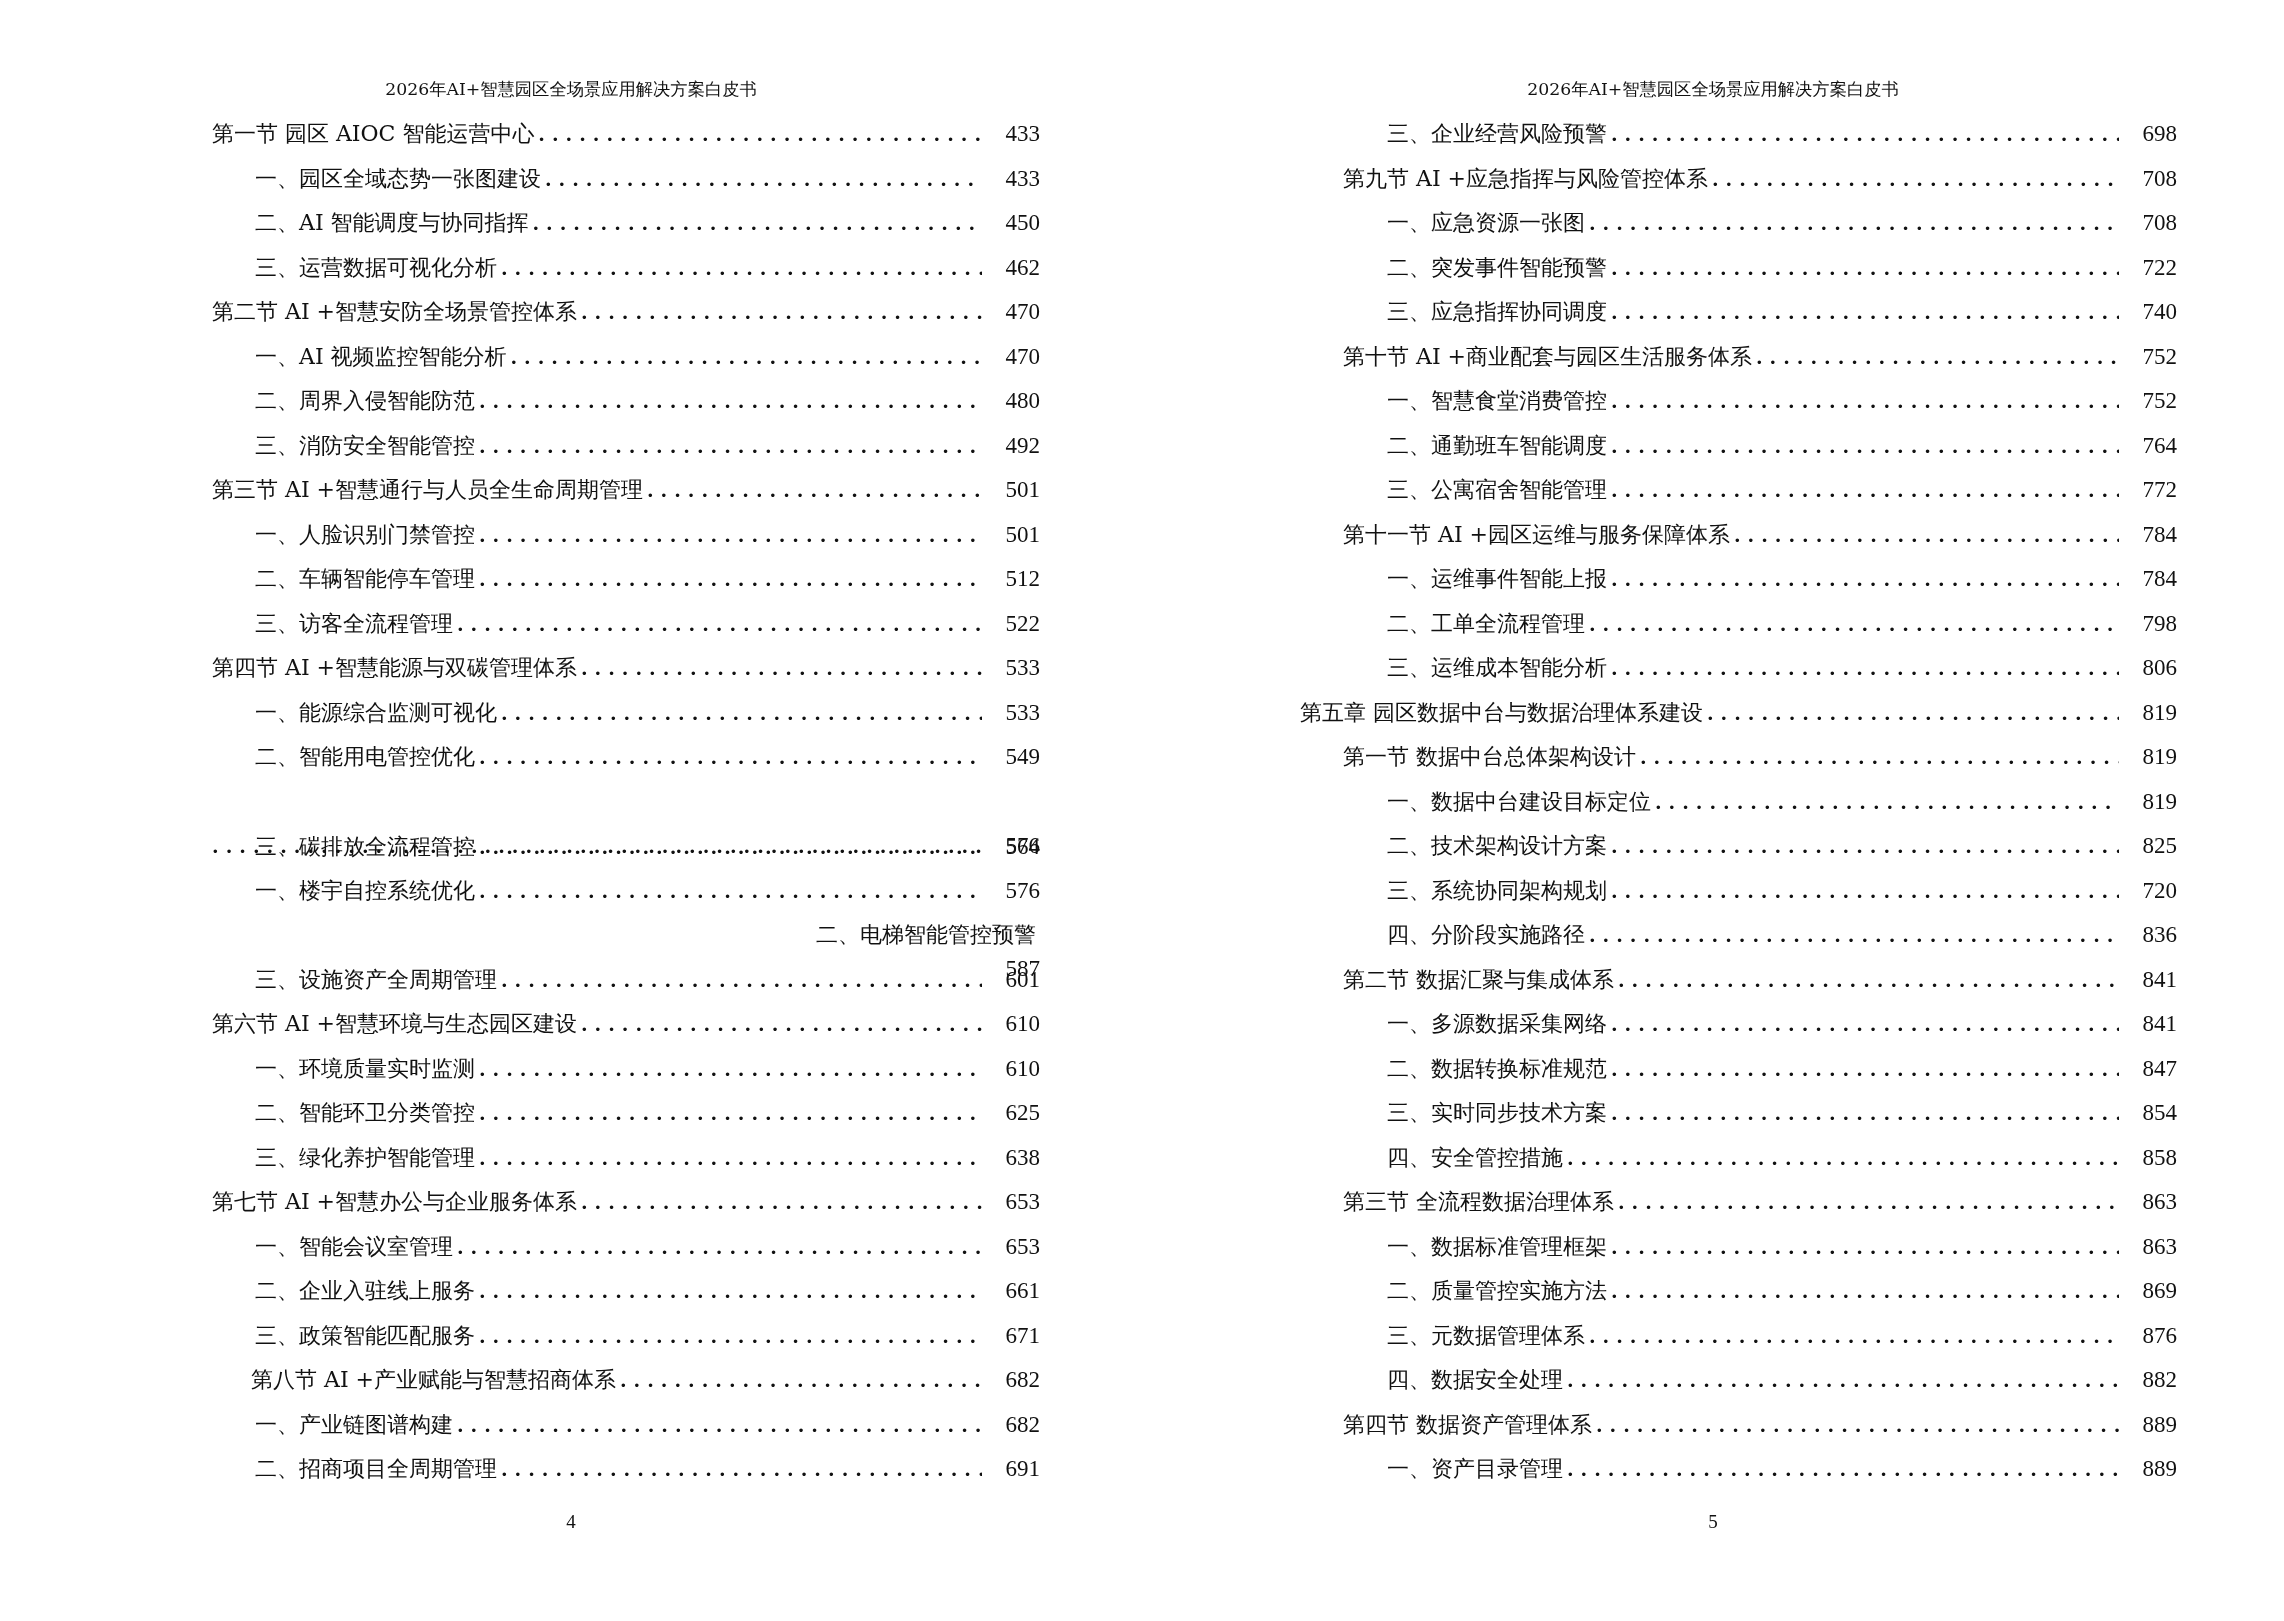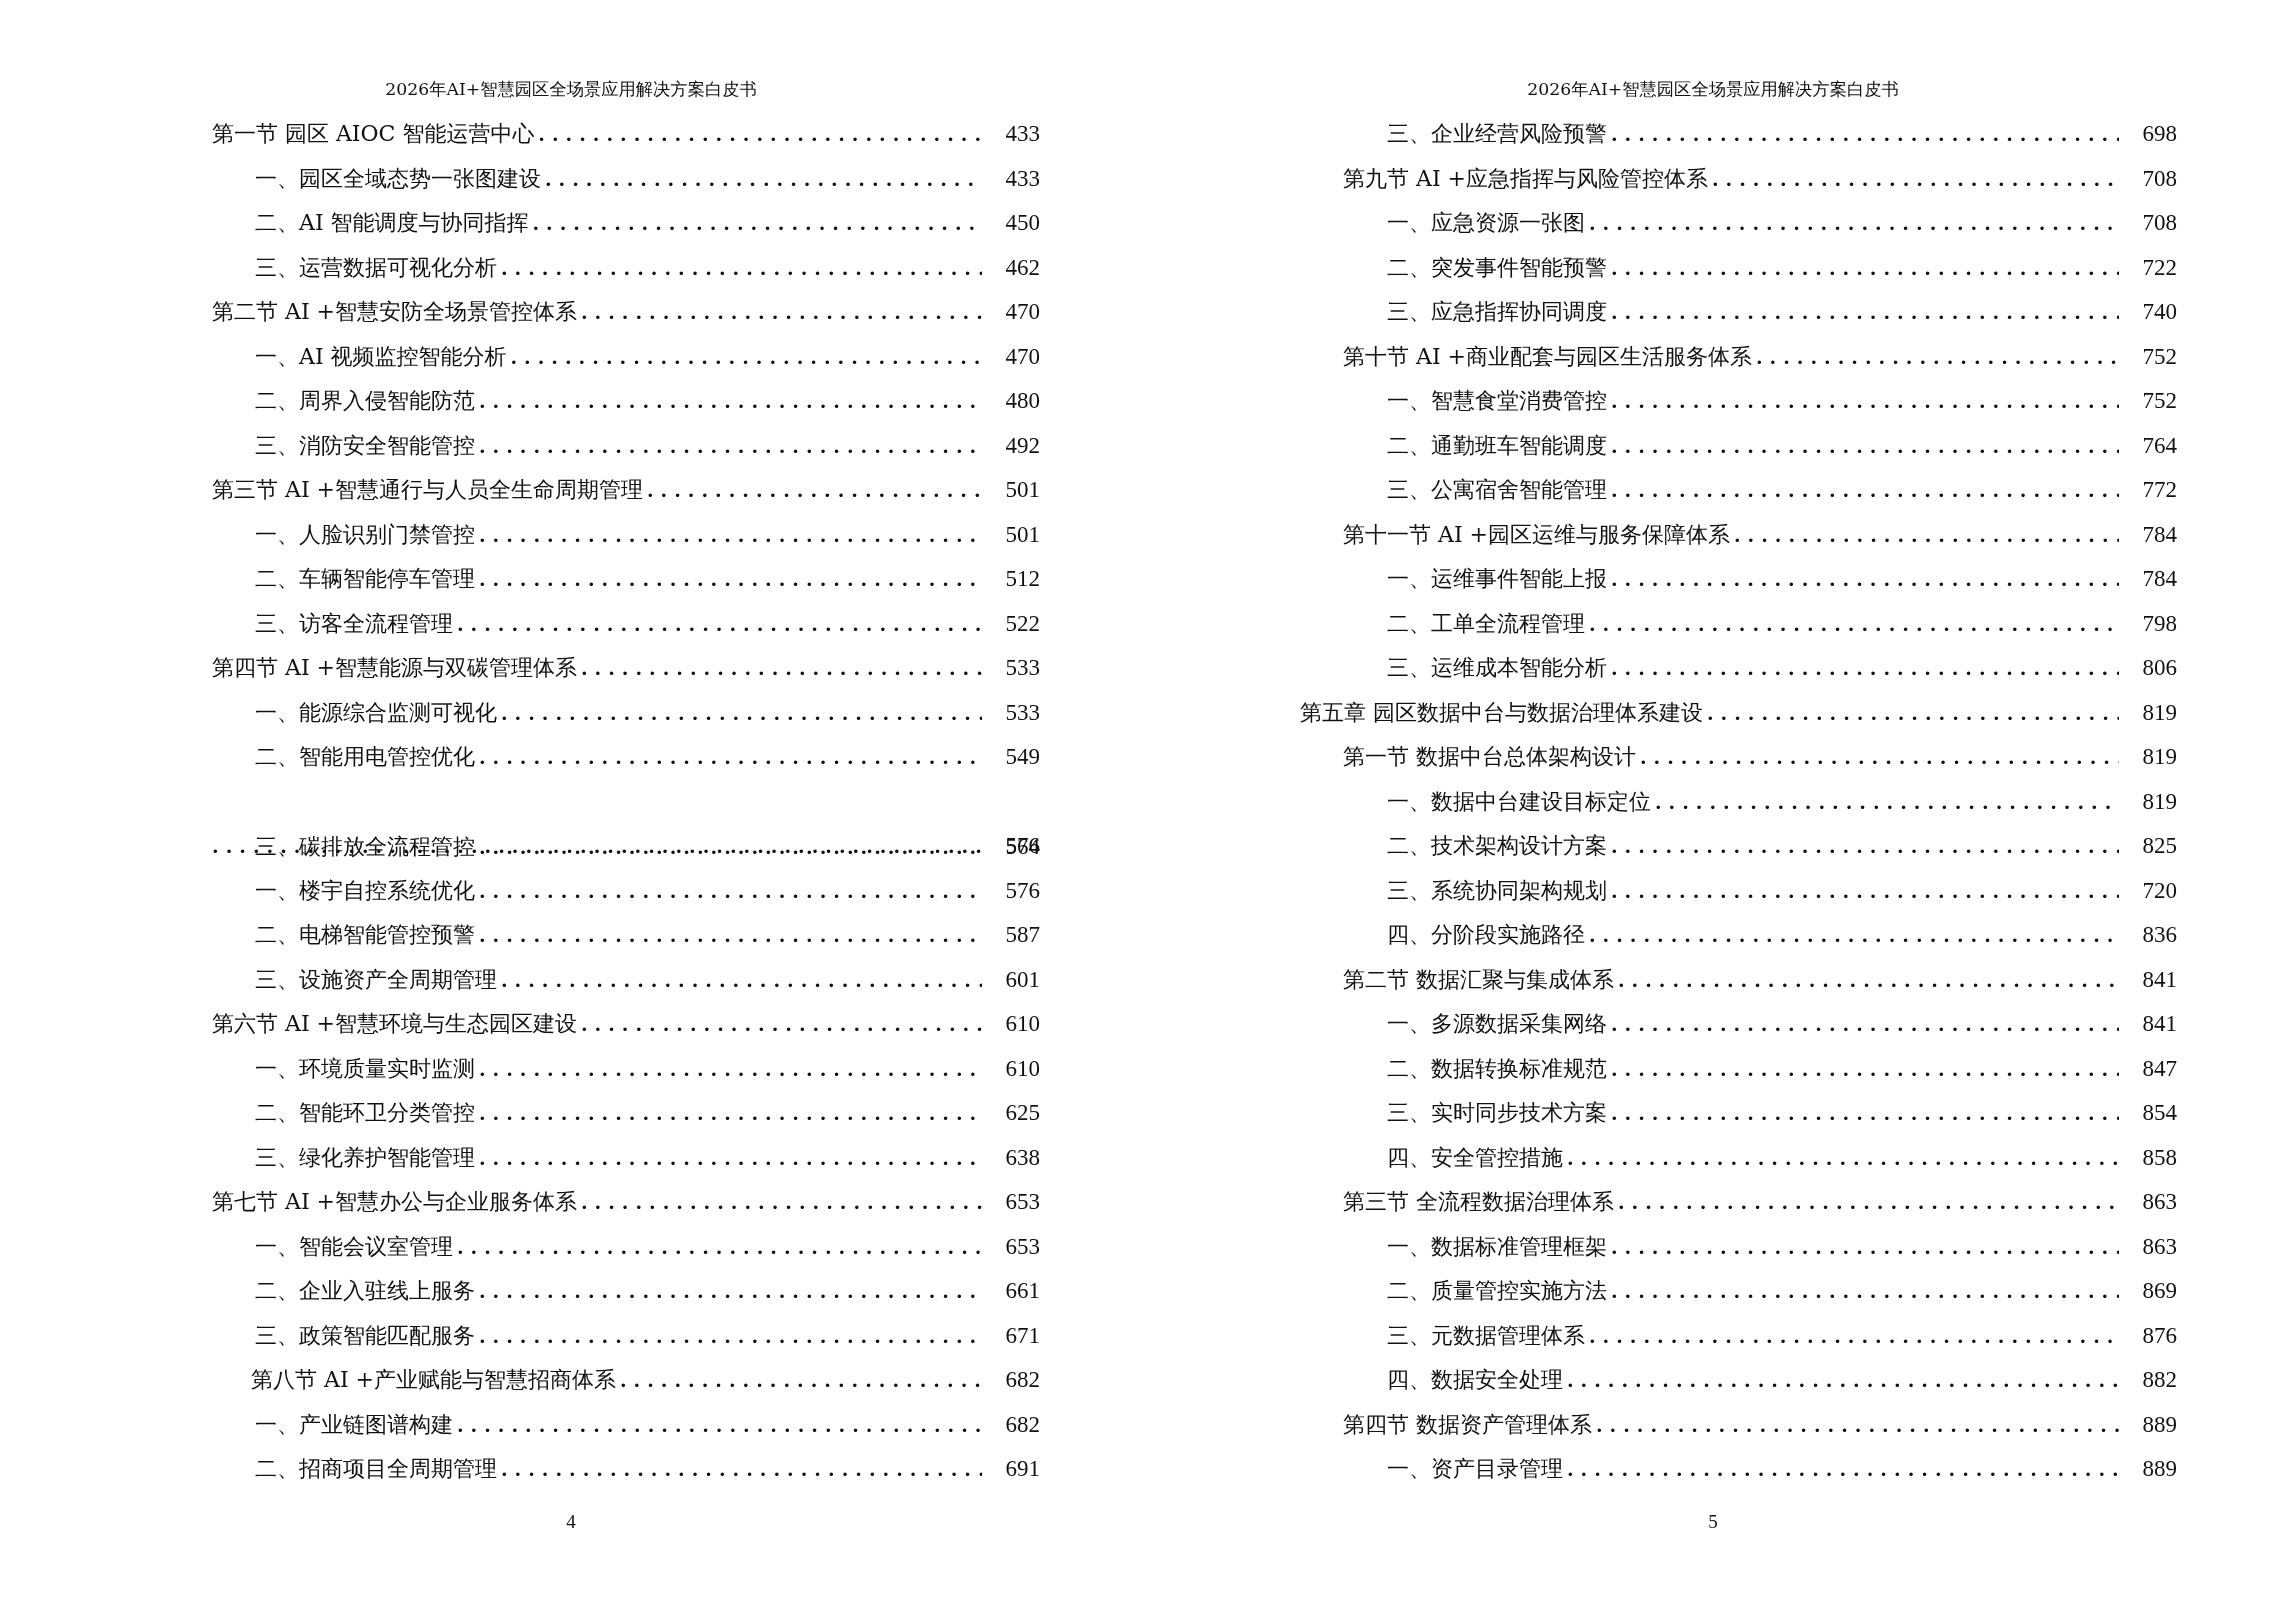--- a/index.html
+++ b/index.html
@@ -139,21 +139,21 @@
       </div>
       <div class="toc-row lvl0" style="top: 829px;">
         <span class="leader"></span>
         <span class="pagenum">576</span>
       </div>
       <div class="toc-row lvl2" style="top: 874px;">
         <span class="title">一、楼宇自控系统优化</span>
         <span class="leader"></span>
         <span class="pagenum">576</span>
       </div>
-      <div class="toc-row lvl2" style="top: 918px;">
+      <div class="toc-row lvl2" style="top: 918px; flex-direction: column;">
         <span class="title">二、电梯智能管控预警</span>
         <span class="leader"></span>
         <span class="pagenum">587</span>
       </div>
       <div class="toc-row lvl2" style="top: 963px;">
         <span class="title">三、设施资产全周期管理</span>
         <span class="leader"></span>
         <span class="pagenum">601</span>
       </div>
       <div class="toc-row lvl0" style="top: 1007px;">

